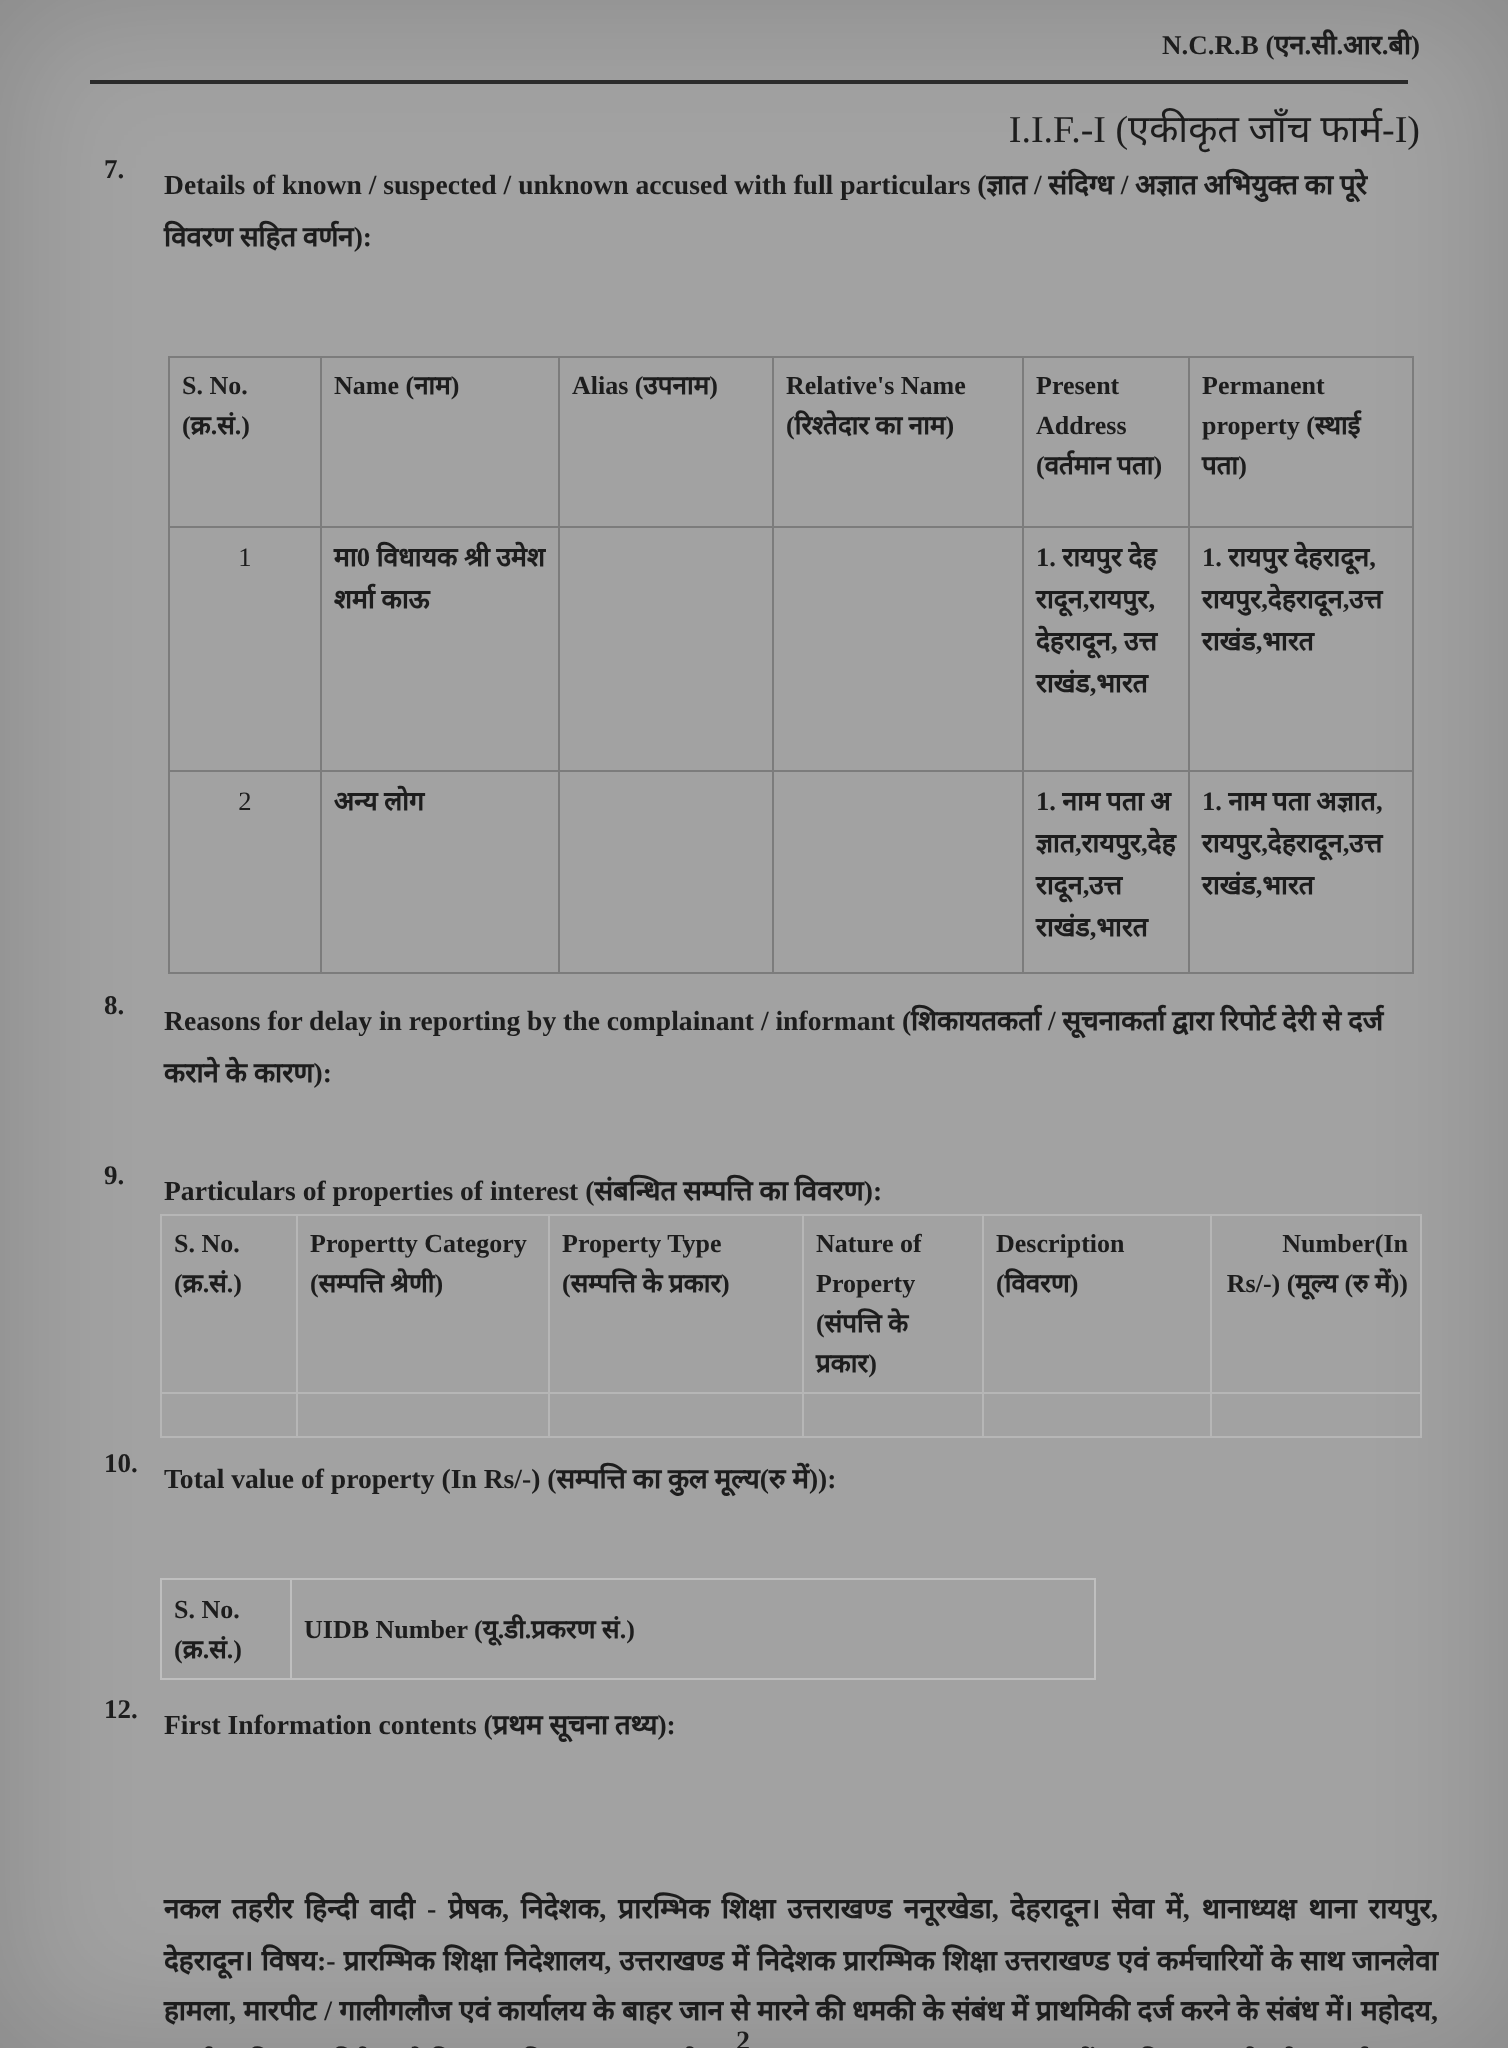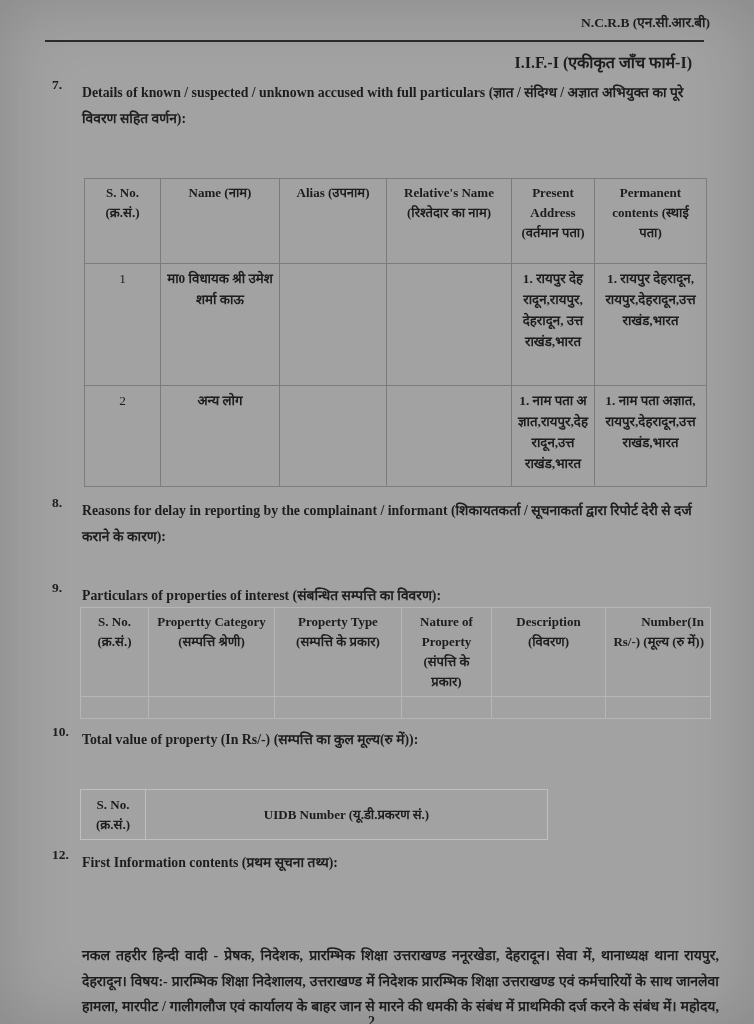--- a/index.html
+++ b/index.html
@@ -7,31 +7,31 @@
     position:relative;
     width:754px; height:1024px;
     background:#a2a2a2;
     overflow:hidden;
     font-family:"Liberation Serif", serif;
     color:#1d1d1d;
     box-shadow: inset 0 0 70px rgba(0,0,0,0.16);
   }
   .hdr1 { position:absolute; top:13px; right:44px; font-weight:bold; font-size:13.5px; }
   .rule { position:absolute; top:40px; left:45px; width:659px; height:2px; background:#2b2b2b; }
-  .hdr2 { position:absolute; top:51px; right:62px; font-weight:bold; font-size:16px; }
+  .hdr2 { position:absolute; top:51px; right:44px; font-weight:normal; font-size:19px; }
 
   .item { position:absolute; left:52px; display:grid; grid-template-columns:30px 636px; }
   .item .num { font-weight:bold; font-size:13.5px; position:relative; top:-3px; }
   .item .txt { font-weight:bold; font-size:13.8px; line-height:26px; }
 
   .accused-more { position:absolute; left:82px; top:150px; font-weight:bold; font-size:13.8px; }
   .accused-more .val { font-weight:normal; font-size:14px; padding-left:6px; }
 
   table.t { position:absolute; border-collapse:collapse; table-layout:fixed; }
-  table.t th, table.t td { vertical-align:top; padding:4px 6px; text-align:center; }
+  table.t th, table.t td { vertical-align:top; padding:4px 6px; text-align:left; }
 
   #accusedTable { left:84px; top:178px; width:622px; }
   #accusedTable th, #accusedTable td { border:1px solid #7c7c7c; font-size:13px; }
   #accusedTable th { font-weight:bold; height:76px; line-height:20px; }
   #accusedTable td { font-weight:bold; font-size:13.3px; line-height:21px; }
   #accusedTable td.sno { text-align:center; font-weight:normal; }
   #accusedTable td.addr { word-break:break-all; }
   #accusedTable tr.r1 td { height:113px; }
   #accusedTable tr.r2 td { height:92px; }
 
@@ -72,21 +72,21 @@
         <col style="width:83px">
         <col style="width:112px">
     </colgroup>
     <tbody>
         <tr>
       <th>S. No. (क्र.सं.)</th>
       <th>Name (नाम)</th>
       <th>Alias (उपनाम)</th>
       <th>Relative's Name (रिश्तेदार का नाम)</th>
       <th>Present Address (वर्तमान पता)</th>
-      <th>Permanent contents (स्थाई पता)</th>
+      <th>Permanent property (स्थाई पता)</th>
     </tr>
     <tr class="r1">
       <td class="sno">1</td>
       <td>मा0 विधायक श्री उमेश शर्मा काऊ</td>
       <td></td>
       <td></td>
       <td class="addr">1. रायपुर देहरादून,रायपुर,देहरादून, उत्तराखंड,भारत</td>
       <td class="addr">1. रायपुर देहरादून,रायपुर,देहरादून,उत्तराखंड,भारत</td>
     </tr>
     <tr class="r2">

